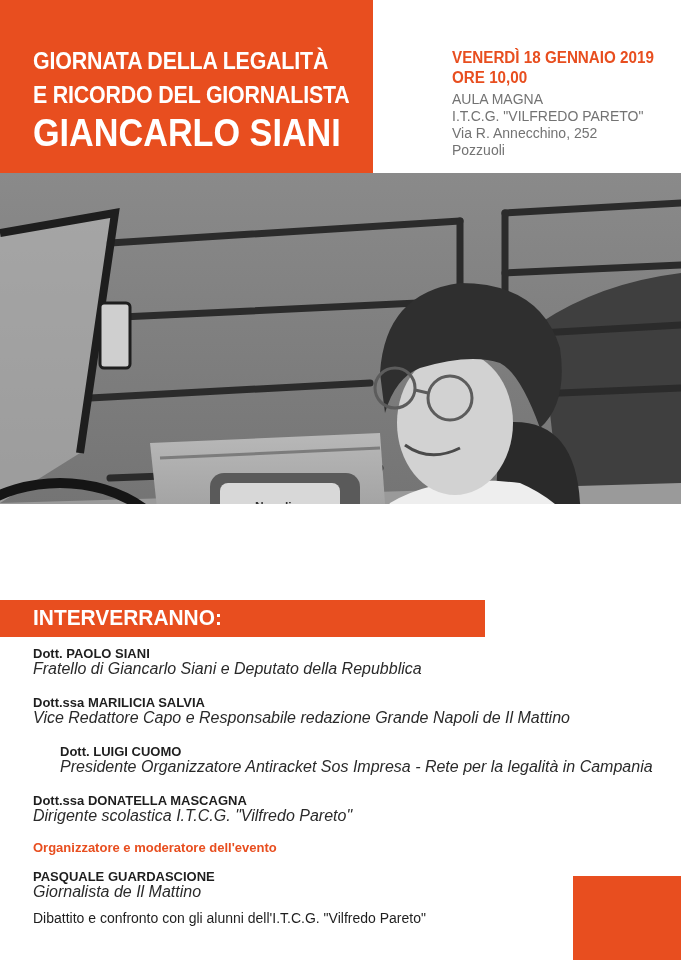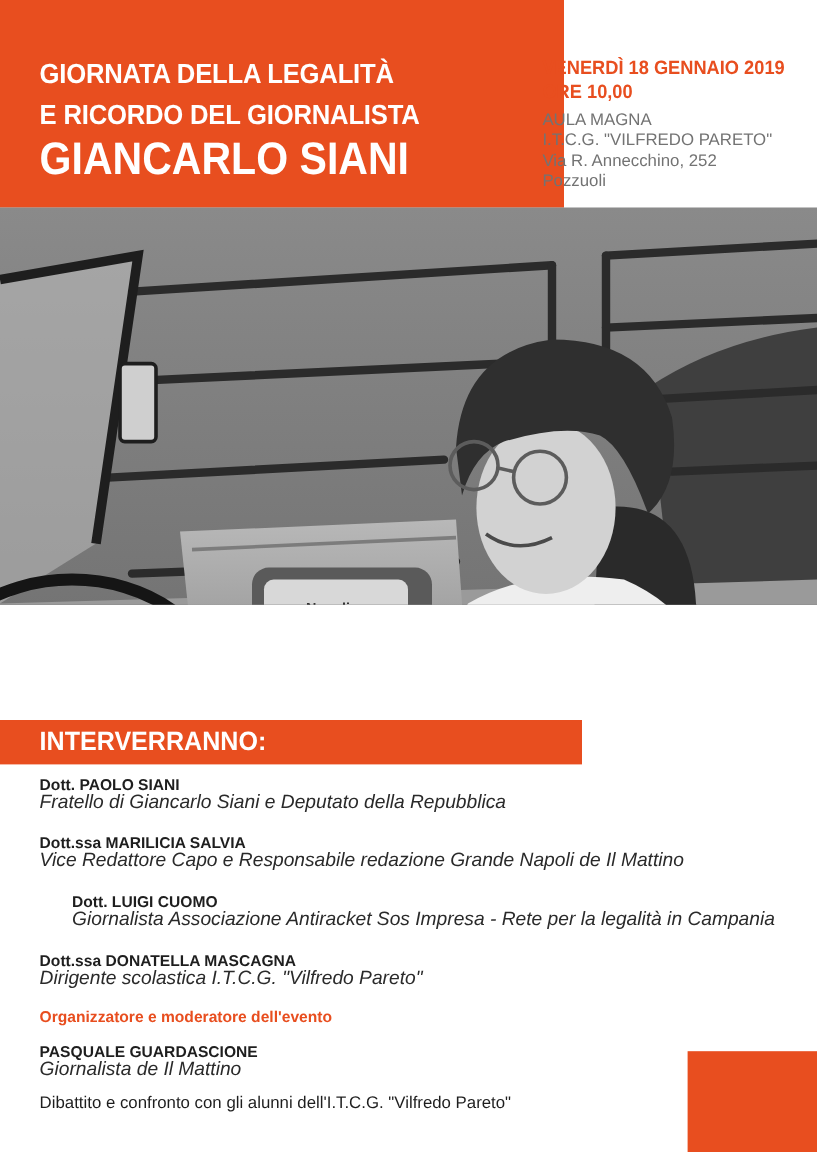--- a/index.html
+++ b/index.html
@@ -3,21 +3,21 @@
 <meta charset="utf-8">
 <style>
   html, body { margin: 0; padding: 0; }
   body {
     width: 681px; height: 960px; overflow: hidden; position: relative;
     background: #ffffff;
     font-family: "Liberation Sans", "DejaVu Sans", sans-serif;
     color: #1e1e1e;
   }
   .title-block {
-    position: absolute; left: 0; top: 0; width: 470px; height: 173px;
+    position: absolute; left: 0; top: 0; width: 373px; height: 173px;
     background: #e84e1f; color: #fff;
   }
   .title-line {
     position: absolute; left: 33px; white-space: nowrap;
     font-weight: bold; letter-spacing: -0.2px;
     transform-origin: left top;
   }
   .t1 { top: 48px; font-size: 23px; transform: scaleX(0.93); }
   .t2 { top: 82px; font-size: 23px; transform: scaleX(0.93); }
   .t3 { top: 112px; font-size: 38px; transform: scaleX(0.9); letter-spacing: 0px; }
@@ -153,21 +153,21 @@
 <div class="speaker" style="top:646px;">
   <div class="name">Dott. PAOLO SIANI</div>
   <div class="role">Fratello di Giancarlo Siani e Deputato della Repubblica</div>
 </div>
 <div class="speaker" style="top:695px;">
   <div class="name">Dott.ssa MARILICIA SALVIA</div>
   <div class="role">Vice Redattore Capo e Responsabile redazione Grande Napoli de Il Mattino</div>
 </div>
 <div class="speaker" style="top:744px;margin-left:27px;">
   <div class="name">Dott. LUIGI CUOMO</div>
-  <div class="role">Giornalista Associazione Antiracket Sos Impresa - Rete per la legalità in Campania</div>
+  <div class="role">Presidente Organizzatore Antiracket Sos Impresa - Rete per la legalità in Campania</div>
 </div>
 <div class="speaker" style="top:793px;">
   <div class="name">Dott.ssa DONATELLA MASCAGNA</div>
   <div class="role">Dirigente scolastica I.T.C.G. "Vilfredo Pareto"</div>
 </div>
 
 <div class="organizer-heading">Organizzatore e moderatore dell'evento</div>
 
 <div class="speaker" style="top:869px;">
   <div class="name">PASQUALE GUARDASCIONE</div>

